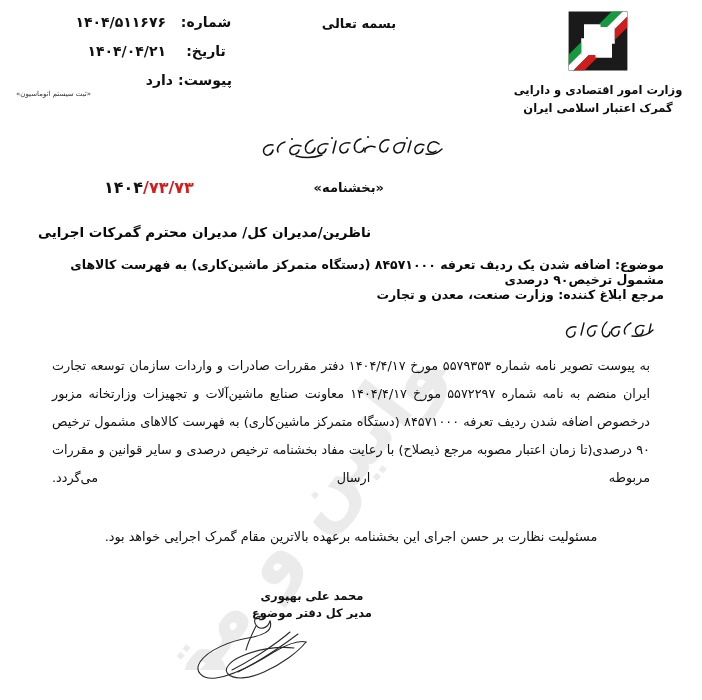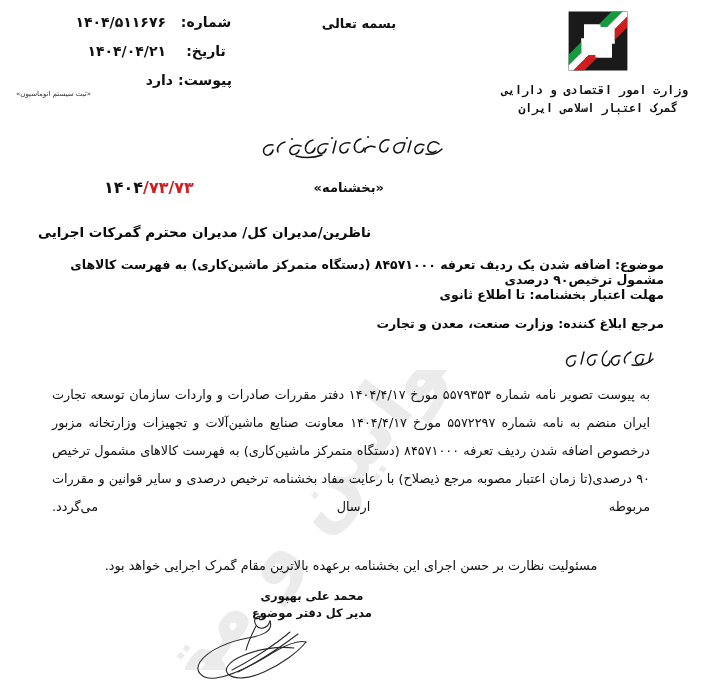--- a/index.html
+++ b/index.html
@@ -49,21 +49,20 @@
     z-index: 2;
   }
 
   
   .emblem-block {
     position: absolute;
     right: 14px;
     top: 6px;
     width: 180px;
     text-align: center;
-    font-family: Liberation Mono, monospace;
   }
   .emblem {
     width: 70px;
     height: 70px;
     margin: 0 auto 6px auto;
     display: block;
   }
   .org-line {
     font-size: 11.5px;
     font-weight: bold;
@@ -353,21 +352,20 @@
 
   <div class="circular-row">
     <span class="circular-label">«بخشنامه»</span>
     <span class="circular-number"><span>۱۴۰۴</span><span class="num-red">/۷۳/۷۳</span></span>
   </div>
 
   <div class="content">
 
     <div class="addressee">ناظرین/مدیران کل/ مدیران محترم گمرکات اجرایی</div>
     <div class="subject">موضوع: اضافه شدن یک ردیف تعرفه ۸۴۵۷۱۰۰۰ (دستگاه متمرکز ماشین‌کاری) به فهرست کالاهای مشمول ترخیص۹۰ درصدی</div>
-    <div class="meta-bold">مهلت اعتبار بخشنامه: تا اطلاع ثانوی</div>
     <div class="meta-bold">مرجع ابلاغ کننده: وزارت صنعت، معدن و تجارت</div>
 
     <div class="greeting">
       <svg width="96" height="26" viewBox="0 0 96 26" xmlns="http://www.w3.org/2000/svg" aria-hidden="true">
         <g fill="none" stroke="#111" stroke-width="1.4" stroke-linecap="round" stroke-linejoin="round">
           <path d="M91,8 L89,17"></path>
           <path d="M84,10 C79,8 74,12 76,17 C78,21 83,19 83,14"></path>
           <path d="M71,7 C66,9 63,14 65,18"></path>
           <path d="M60,11 C54,10 50,14 52,18 C54,22 59,20 59,15"></path>
           <path d="M47,6 C43,9 41,15 43,19 C45,22 50,21 50,16"></path>

